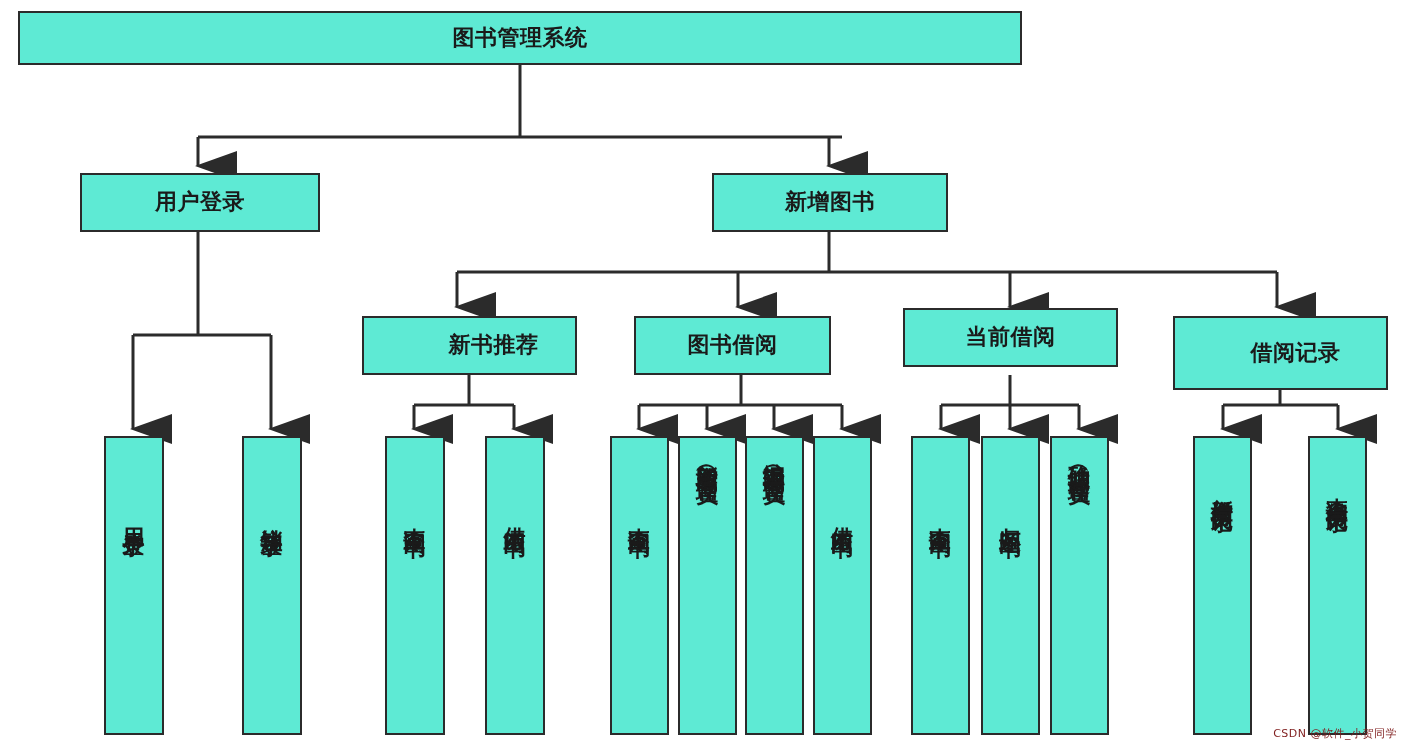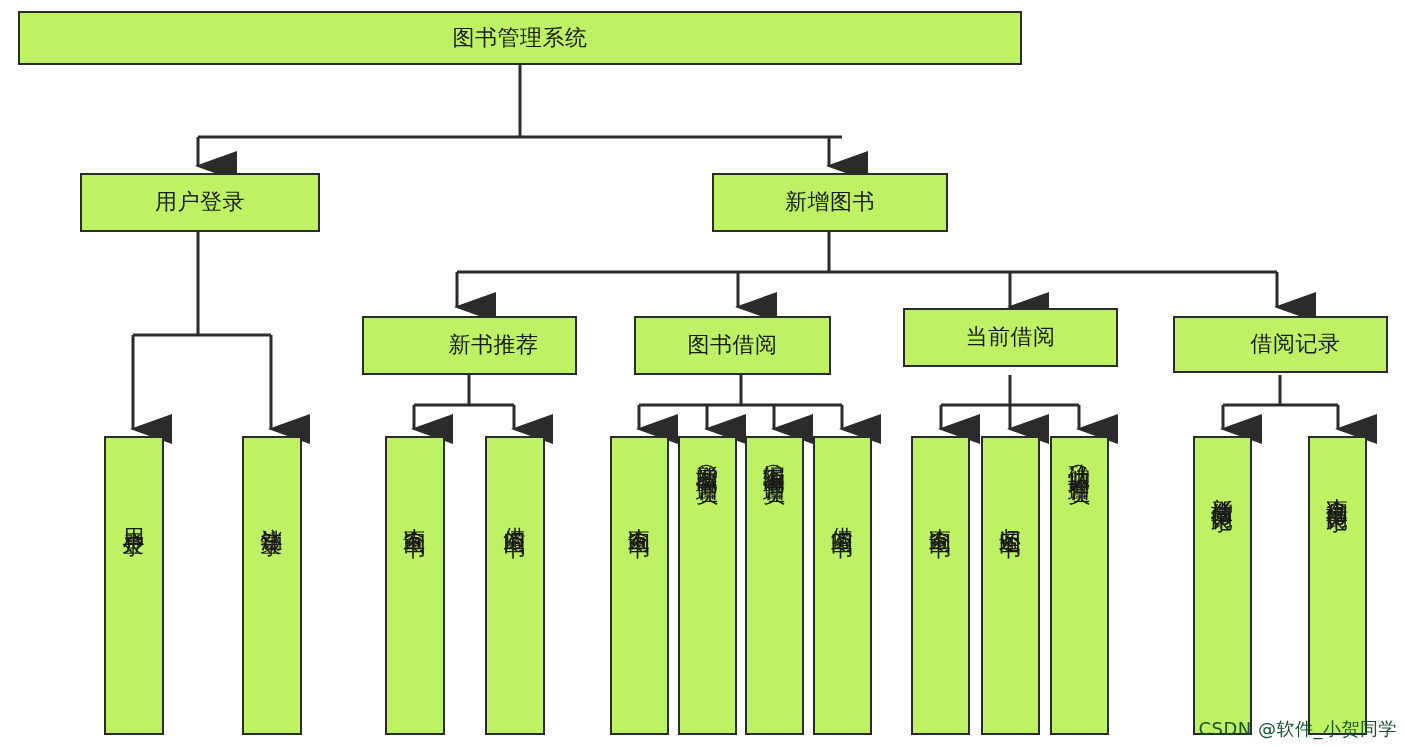--- a/index.html
+++ b/index.html
@@ -26,26 +26,27 @@
     position: absolute;
     left: 0;
     top: 0;
     width: 1405px;
     height: 747px;
     pointer-events: none;
   }
   .node {
     position: absolute;
     box-sizing: border-box;
-    background: #bef264;
+    background: #5eead4;
     border: 2.5px solid #2b2b2b;
     display: flex;
     align-items: center;
     justify-content: center;
     color: #1a1a1a;
+    font-weight: bold;
   }
   .node .label {
     text-align: center;
     line-height: 1.12;
     letter-spacing: 0.5px;
   }
   .node.horiz .label {
     writing-mode: horizontal-tb;
     font-size: 22px;
   }
@@ -59,22 +60,22 @@
     text-orientation: upright;
     font-size: 22px;
     letter-spacing: 3px;
     line-height: 1.05;
     white-space: nowrap;
   }
   .watermark {
     position: absolute;
     right: 8px;
     bottom: 6px;
-    font-size: 18px;
-    color: #14532d;
+    font-size: 11px;
+    color: #7f1d1d;
     letter-spacing: 0.5px;
     white-space: nowrap;
     font-family: "DejaVu Sans", "Liberation Sans", sans-serif;
   }
 </style>
 </head>
 <body>
 
 <div id="diagram-root">
 
@@ -144,21 +145,21 @@
 
   <div class="node horiz" style="left:362px; top:316px; width:215px; height:59px;padding-left:48px;">
     <span class="label">新书推荐</span>
   </div>
   <div class="node horiz" style="left:634px; top:316px; width:197px; height:59px;">
     <span class="label">图书借阅</span>
   </div>
   <div class="node horiz" style="left:903px; top:308px; width:215px; height:59px;">
     <span class="label">当前借阅</span>
   </div>
-  <div class="node horiz" style="left:1173px; top:316px; width:215px; height:57px;padding-left:30px;">
+  <div class="node horiz" style="left:1173px; top:316px; width:215px; height:74px;padding-left:30px;">
     <span class="label">借阅记录</span>
   </div>
 
   <div class="node vert" style="left:104px; top:436px; width:60px; height:299px; padding-top:72px;">
     <span class="label">用户登录</span>
   </div>
   <div class="node vert" style="left:242px; top:436px; width:60px; height:299px; padding-top:72px;">
     <span class="label">注销登录</span>
   </div>
 

